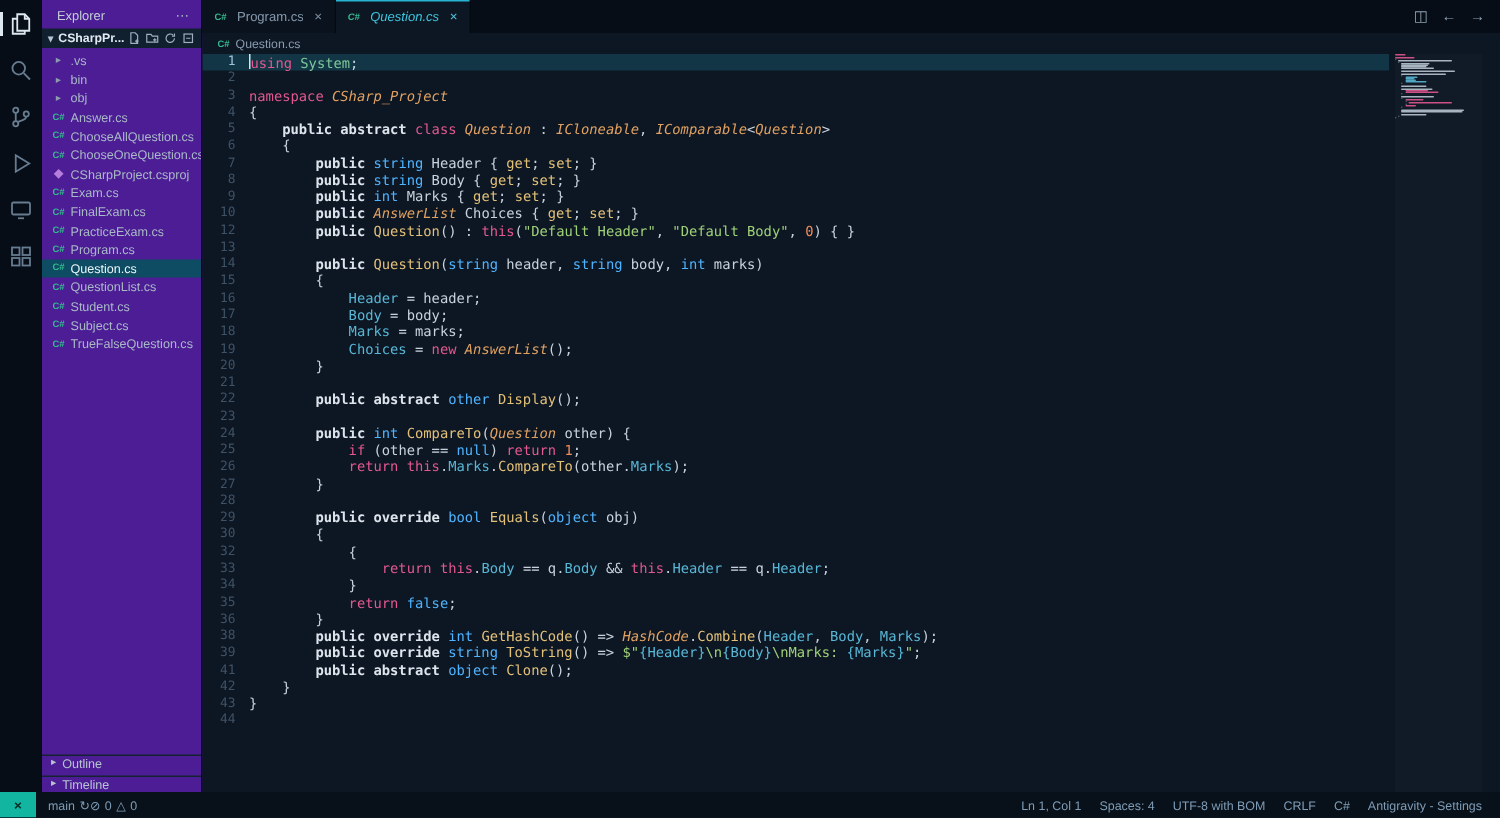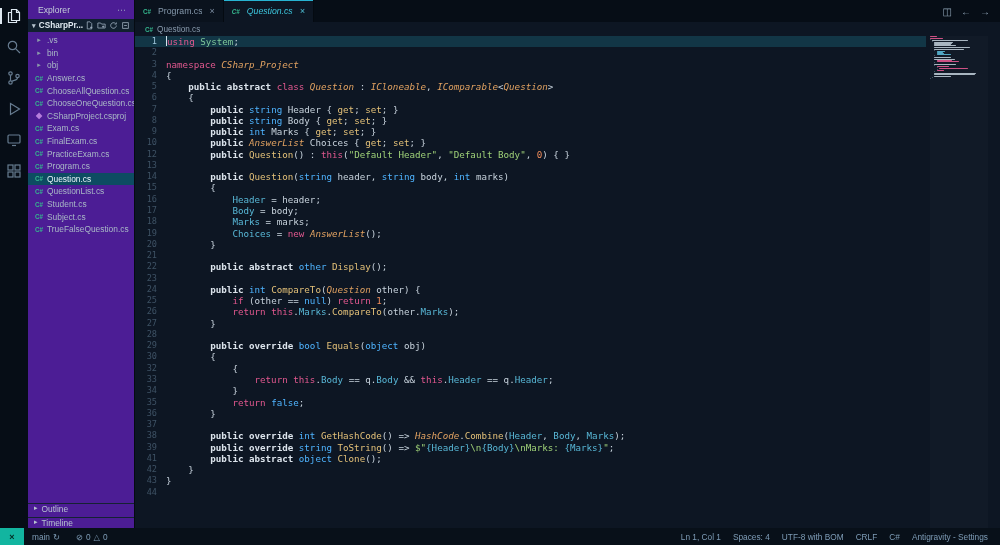--- a/index.html
+++ b/index.html
@@ -65,21 +65,21 @@
   .tk-n{color:#f08c5a;}
   .tk-g{color:#7ec699;}
   .tk-p{color:#c7d2dc;}
 
   .minimap{position:absolute;top:36px;right:12px;width:58px;bottom:0;background:rgba(255,255,255,0.02);cursor:pointer;}
   .mrow{height:1px;border-radius:0.5px;opacity:0.9;}
 
   
   .statusbar{position:absolute;left:0;right:0;bottom:0;height:17px;background:#081019;display:flex;align-items:center;font-size:8.3px;color:#7e9cb6;}
   .remote{flex:none;width:24px;height:17px;background:#12b5a0;color:#052a21;display:flex;align-items:center;justify-content:center;font-size:9px;font-weight:bold;cursor:pointer;}
-  .sb-left{display:flex;align-items:center;gap:16px;padding-left:8px;}
+  .sb-left{display:flex;align-items:center;gap:0;padding-left:8px;}
   .branch,.probs{display:flex;align-items:center;gap:3px;cursor:pointer;}
   .status-right{margin-left:auto;display:flex;gap:12px;padding-right:12px;}
   .sitem{cursor:pointer;white-space:nowrap;}
 </style>
 </head>
 <body>
 
 <div class="window">
 
   <div class="activitybar">
@@ -314,21 +314,20 @@
         <div class="cline"><span class="gut">26</span><span class="ctext"><span class="tk-p">            </span><span class="tk-k">return</span><span class="tk-p"> </span><span class="tk-k">this</span><span class="tk-p">.</span><span class="tk-pr">Marks</span><span class="tk-p">.</span><span class="tk-fn">CompareTo</span><span class="tk-p">(other.</span><span class="tk-pr">Marks</span><span class="tk-p">);</span></span></div>
         <div class="cline"><span class="gut">27</span><span class="ctext"><span class="tk-p">        }</span></span></div>
         <div class="cline"><span class="gut">28</span><span class="ctext"></span></div>
         <div class="cline"><span class="gut">29</span><span class="ctext"><span class="tk-p">        </span><span class="tk-d">public override </span><span class="tk-t">bool </span><span class="tk-fn">Equals</span><span class="tk-p">(</span><span class="tk-t">object</span><span class="tk-p"> obj)</span></span></div>
         <div class="cline"><span class="gut">30</span><span class="ctext"><span class="tk-p">        {</span></span></div>
         <div class="cline"><span class="gut">32</span><span class="ctext"><span class="tk-p">            {</span></span></div>
         <div class="cline"><span class="gut">33</span><span class="ctext"><span class="tk-p">                </span><span class="tk-k">return</span><span class="tk-p"> </span><span class="tk-k">this</span><span class="tk-p">.</span><span class="tk-pr">Body</span><span class="tk-p"> == q.</span><span class="tk-pr">Body</span><span class="tk-p"> &amp;&amp; </span><span class="tk-k">this</span><span class="tk-p">.</span><span class="tk-pr">Header</span><span class="tk-p"> == q.</span><span class="tk-pr">Header</span><span class="tk-p">;</span></span></div>
         <div class="cline"><span class="gut">34</span><span class="ctext"><span class="tk-p">            }</span></span></div>
         <div class="cline"><span class="gut">35</span><span class="ctext"><span class="tk-p">            </span><span class="tk-k">return</span><span class="tk-p"> </span><span class="tk-t">false</span><span class="tk-p">;</span></span></div>
         <div class="cline"><span class="gut">36</span><span class="ctext"><span class="tk-p">        }</span></span></div>
-        <div class="cline"><span class="gut">37</span><span class="ctext"></span></div>
         <div class="cline"><span class="gut">38</span><span class="ctext"><span class="tk-p">        </span><span class="tk-d">public override </span><span class="tk-t">int </span><span class="tk-fn">GetHashCode</span><span class="tk-p">() =&gt; </span><span class="tk-cl">HashCode</span><span class="tk-p">.</span><span class="tk-fn">Combine</span><span class="tk-p">(</span><span class="tk-pr">Header</span><span class="tk-p">, </span><span class="tk-pr">Body</span><span class="tk-p">, </span><span class="tk-pr">Marks</span><span class="tk-p">);</span></span></div>
         <div class="cline"><span class="gut">39</span><span class="ctext"><span class="tk-p">        </span><span class="tk-d">public override </span><span class="tk-t">string </span><span class="tk-fn">ToString</span><span class="tk-p">() =&gt; </span><span class="tk-s">$"</span><span class="tk-pr">{Header}</span><span class="tk-s">\n</span><span class="tk-pr">{Body}</span><span class="tk-s">\nMarks: </span><span class="tk-pr">{Marks}</span><span class="tk-s">"</span><span class="tk-p">;</span></span></div>
         <div class="cline"><span class="gut">41</span><span class="ctext"><span class="tk-p">        </span><span class="tk-d">public abstract </span><span class="tk-t">object </span><span class="tk-fn">Clone</span><span class="tk-p">();</span></span></div>
         <div class="cline"><span class="gut">42</span><span class="ctext"><span class="tk-p">    }</span></span></div>
         <div class="cline"><span class="gut">43</span><span class="ctext"><span class="tk-p">}</span></span></div>
         <div class="cline"><span class="gut">44</span><span class="ctext"></span></div>
       </div>
     <div class="minimap">
         <div class="mrow" style="margin-left: 0px; width: 7.15px; background: rgb(226, 88, 143);"></div>
         <div class="mrow" style="margin-left: 0px; width: 0px; background: rgb(91, 107, 123);"></div>

